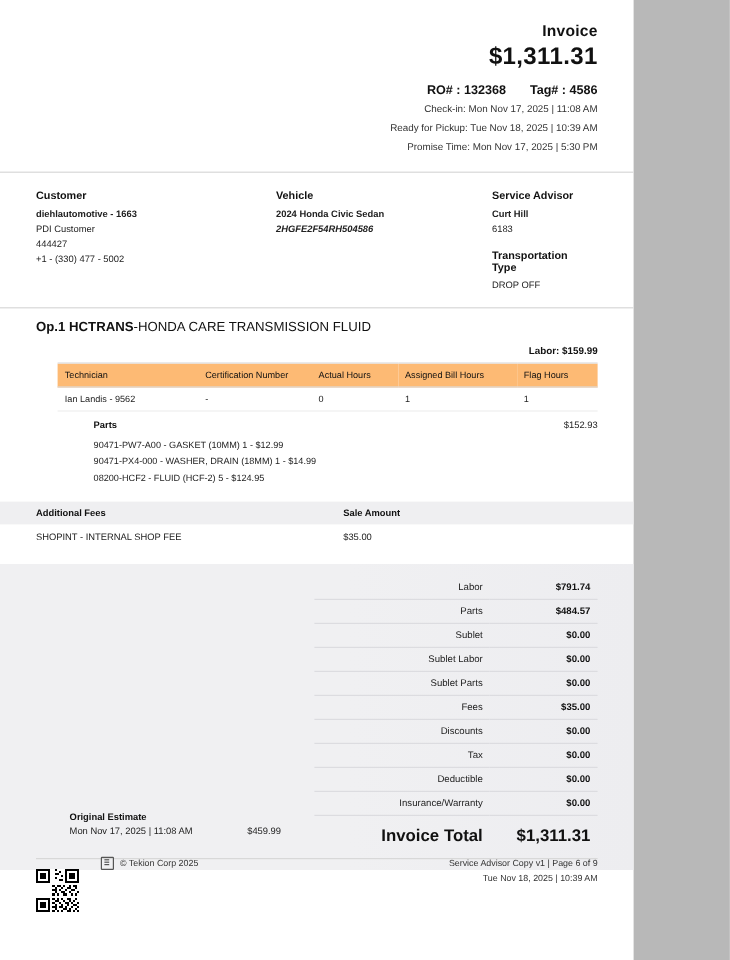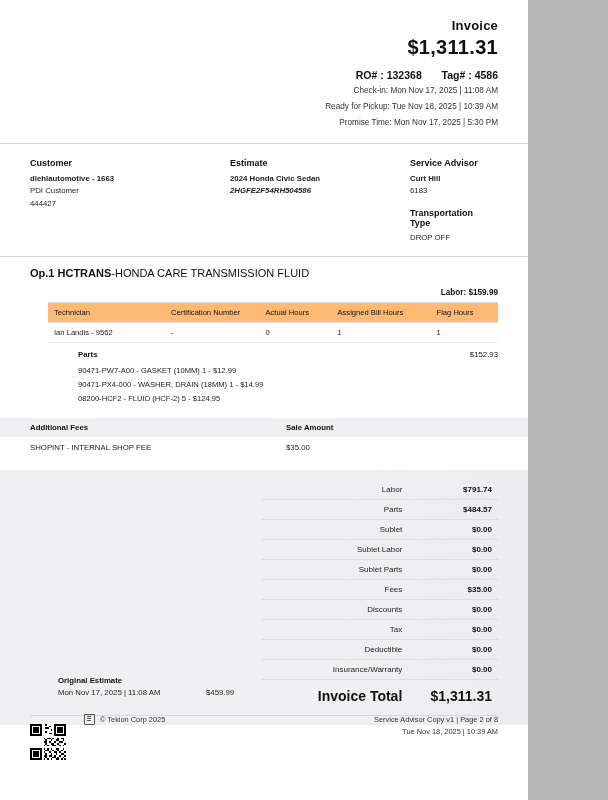--- a/index.html
+++ b/index.html
@@ -288,23 +288,24 @@
     <div class="meta-line">Promise Time: Mon Nov 17, 2025 | 5:30 PM</div>
   </div>
   <hr class="hr-top">
 
   <div class="info">
     <div class="info-col c1">
       <div class="info-title">Customer</div>
       <div class="info-row bold">diehlautomotive - 1663</div>
       <div class="info-row">PDI Customer</div>
       <div class="info-row">444427</div>
+      <div class="info-row">+1 - (330) 477 - 5002</div>
     </div>
     <div class="info-col c2">
-      <div class="info-title">Estimate</div>
+      <div class="info-title">Vehicle</div>
       <div class="info-row bold">2024 Honda Civic Sedan</div>
       <div class="info-row bold vin">2HGFE2F54RH504586</div>
     </div>
     <div class="info-col">
       <div class="info-title">Service Advisor</div>
       <div class="info-row bold">Curt Hill</div>
       <div class="info-row">6183</div>
       <div class="sub-title">Transportation Type</div>
       <div class="info-row">DROP OFF</div>
     </div>
@@ -502,18 +503,18 @@
           <rect x="18" y="20" width="1" height="1"></rect>
             <rect x="20" y="20" width="1" height="1"></rect>
         </g>
       </svg>
       <div class="copy-line">
         <span class="tekion-mark"></span>
         <span>© Tekion Corp 2025</span>
       </div>
     </div>
     <div class="footer-right">
-      <div>Service Advisor Copy v1 | Page 2 of 8</div>
+      <div>Service Advisor Copy v1 | Page 6 of 9</div>
       <div>Tue Nov 18, 2025 | 10:39 AM</div>
     </div>
   </div>
 
 </div>
 
 </body></html>

